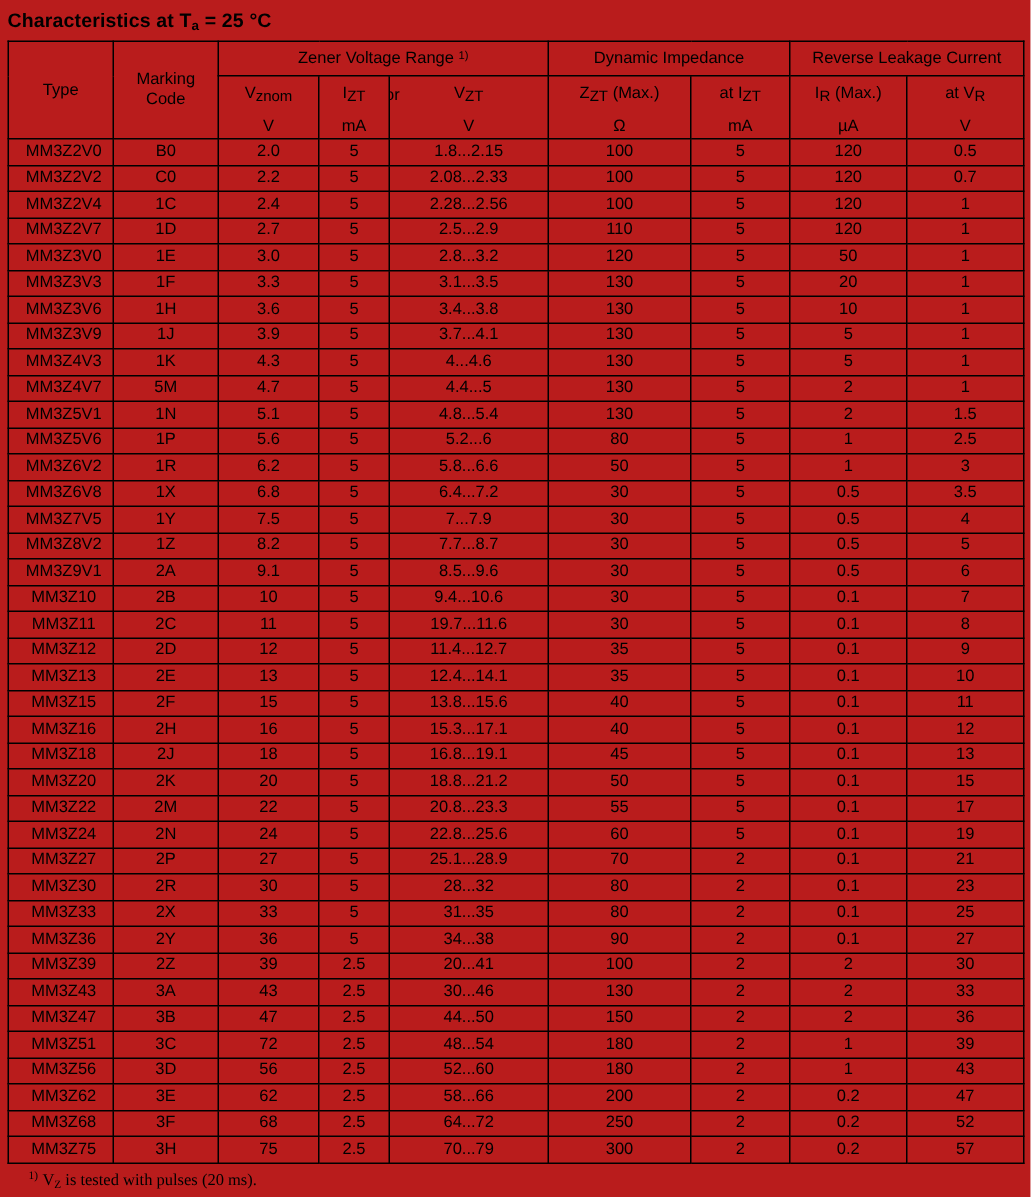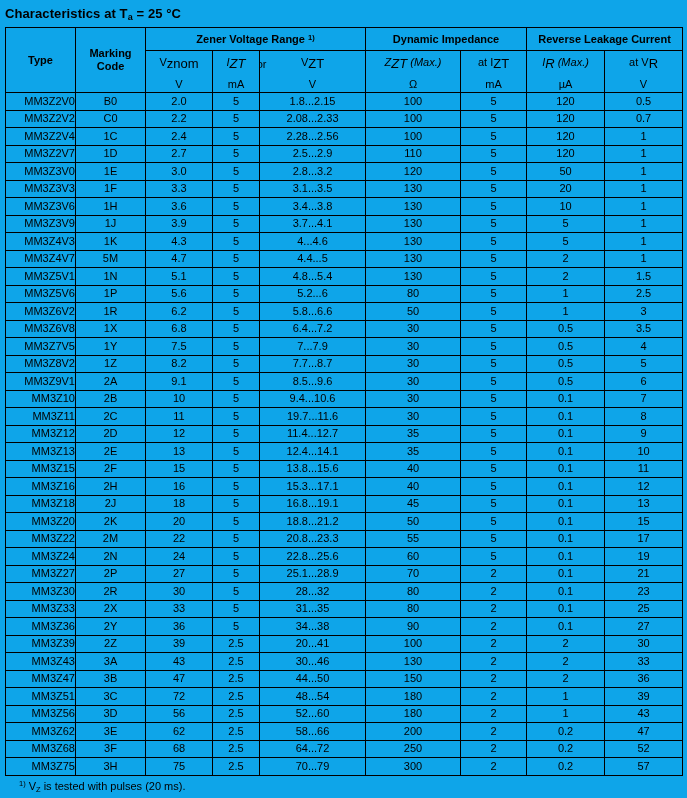--- a/index.html
+++ b/index.html
@@ -5,21 +5,21 @@
   html, body {
     margin: 0;
     padding: 0;
     background: #ffffff;
     font-family: "Liberation Sans", "DejaVu Sans", sans-serif;
     color: #000000;
   }
   .page {
     width: 687px;
     height: 798px;
-    background: #0ea5e9;
+    background: #b91c1c;
     overflow: hidden;
     box-sizing: border-box;
     padding: 4px 5px 0 5px;
   }
   .title {
     font-size: 13px;
     font-weight: bold;
     margin: 2px 0 5px 0;
     letter-spacing: 0.1px;
   }
@@ -38,48 +38,49 @@
     border: 1px solid #000000;
     font-size: 11px;
     font-weight: normal;
     text-align: center;
     vertical-align: middle;
     padding: 0;
     line-height: 1.15;
     overflow: hidden;
     white-space: nowrap;
   }
-  tr.group-row th { height: 22px; font-weight: bold; }
+  tr.group-row th { height: 22px; }
   tr.subhead-row th { height: 25px; border-bottom: none; }
   tr.units-row th { height: 16px; border-top: none; }
-  th.no-r { border-right: none; font-style: italic; }
+  th.no-r { border-right: none; }
   th.no-l { border-left: none; }
   table.char-table sub {
-    font-size: 13px;
+    font-size: 10px;
     vertical-align: -2px;
   }
   table.char-table sup {
     font-size: 7.5px;
     vertical-align: 3px;
   }
   th.vzt-head { position: relative; }
   .for-label {
     position: absolute;
     left: 0px;
     top: 50%;
     transform: translate(-50%, -50%);
   }
   tbody td { height: 16.5px; }
   tbody td.cell-type {
-    text-align: right;
+    text-align: center;
     padding-left: 4px;
   }
   .footnote {
     font-size: 11px;
     margin: 3px 0 12px 14px;
+    font-family: Liberation Serif, serif;
   }
   .footnote sup {
     font-size: 7.5px;
     vertical-align: 4px;
     margin-right: 3px;
   }
   .footnote sub {
     font-size: 7.5px;
     vertical-align: -2px;
   }

